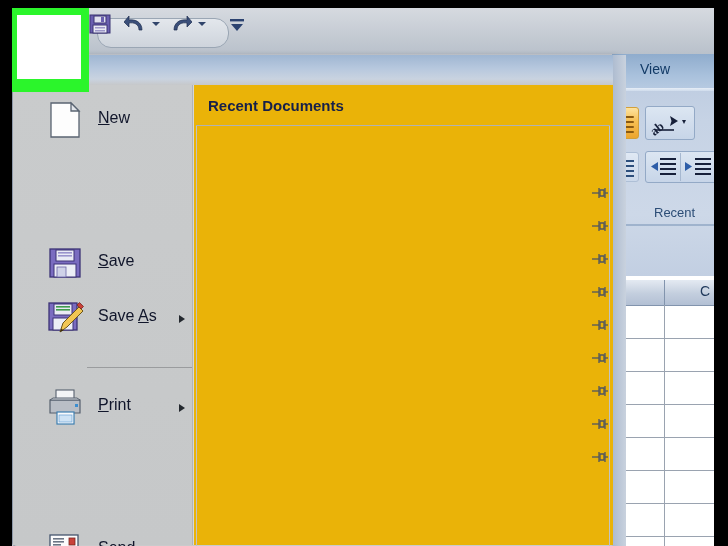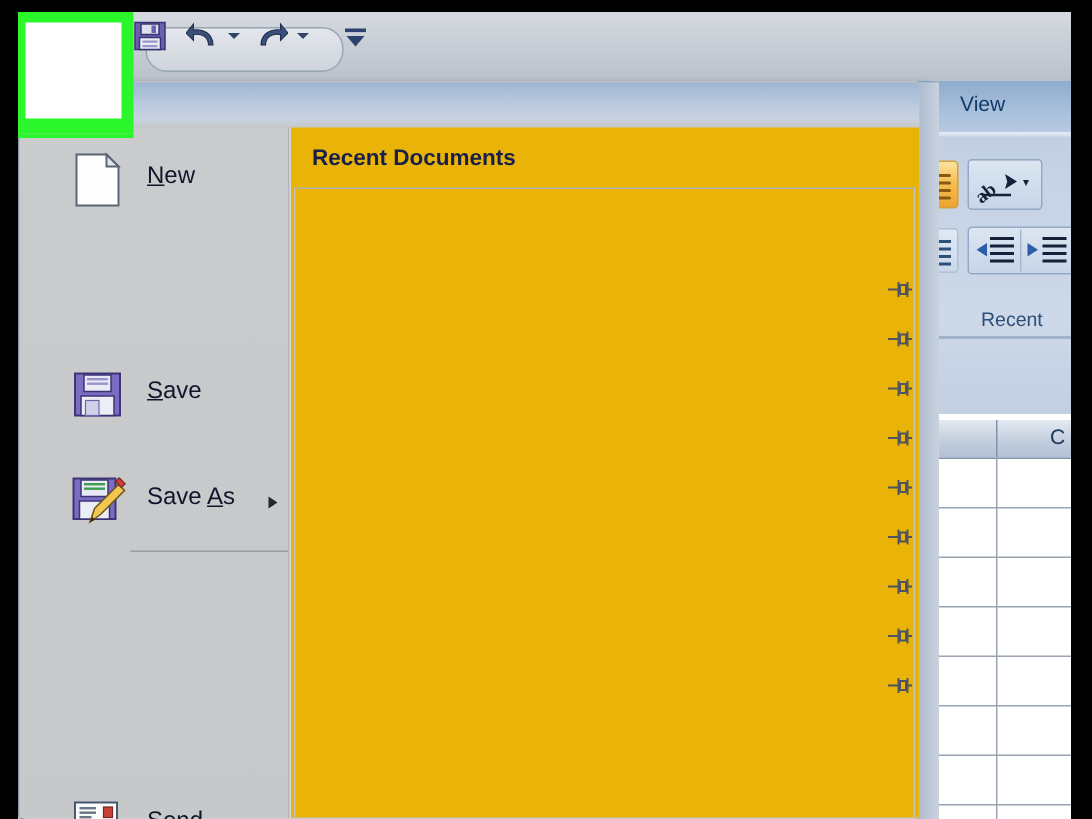--- a/index.html
+++ b/index.html
@@ -257,37 +257,49 @@
         <rect x="4" y="5" width="30" height="28" fill="#7a6cc0" stroke="#3c3376" stroke-width="1.3"></rect>
         <rect x="10" y="6" width="18" height="11" fill="#e9eaf5" stroke="#3c3376" stroke-width="1"></rect>
         <rect x="12" y="8" width="14" height="1.6" fill="#9a93cc"></rect>
         <rect x="12" y="11" width="14" height="1.6" fill="#9a93cc"></rect>
         <rect x="8" y="20" width="22" height="13" fill="#eceef6" stroke="#3c3376" stroke-width="1"></rect>
         <rect x="11" y="23" width="9" height="10" fill="#cfd2e8" stroke="#6d66a8" stroke-width=".8"></rect>
       </svg>
       <div class="mi-label"><u>S</u>ave</div>
     </div>
 
-    <div class="mi" style="top:252px;">
+    <div class="mi" style="top:236px;">
       <svg class="mi-icon" viewBox="0 0 38 38">
         <rect x="3" y="4" width="28" height="27" fill="#7a6cc0" stroke="#3c3376" stroke-width="1.3"></rect>
         <rect x="8" y="5" width="18" height="11" fill="#e9eaf5" stroke="#3c3376" stroke-width="1"></rect>
         <rect x="10" y="7" width="14" height="1.6" fill="#3f9b4d"></rect>
         <rect x="10" y="10" width="14" height="1.6" fill="#3f9b4d"></rect>
         <rect x="7" y="19" width="20" height="12" fill="#eceef6" stroke="#3c3376" stroke-width="1"></rect>
         <path d="M14 33 L17 24 L33 8 L37 12 L21 28 Z" fill="#f2c653" stroke="#6d5518" stroke-width="1"></path>
         <path d="M14 33 L17.5 31.5 L15.5 29.5 Z" fill="#3a2c10"></path>
         <path d="M31 6 L35 10 L37.5 7.5 L33.5 3.5 Z" fill="#c9413a" stroke="#7a241f" stroke-width=".8"></path>
       </svg>
       <div class="mi-label">Save <u>A</u>s</div>
       <div class="mi-arrow"></div>
     </div>
 
     <div class="mi-sep"></div>
 
+    <div class="mi" style="top:325px;">
+      <svg class="mi-icon" viewBox="0 0 38 38">
+        <rect x="10" y="2" width="18" height="10" fill="#f3f4f6" stroke="#56606e" stroke-width="1.1"></rect>
+        <path d="M4 12 H34 V25 H4 Z" fill="#b9bec6" stroke="#56606e" stroke-width="1.2"></path>
+        <path d="M4 12 H34 L31 10 H7 Z" fill="#d7dbe1" stroke="#56606e" stroke-width="1"></path>
+        <rect x="29" y="16" width="3" height="3" fill="#3c8ed0"></rect>
+        <rect x="11" y="24" width="17" height="12" fill="#fafbfc" stroke="#3c7fb1" stroke-width="1.2"></rect>
+        <rect x="13" y="27" width="13" height="7" fill="#cfe3f5" stroke="#6ba3d6" stroke-width=".7"></rect>
+      </svg>
+      <div class="mi-label"><u>P</u>rint</div>
+      <div class="mi-arrow"></div>
+    </div>
 
 
     <div class="mi" style="top:468px;">
       <svg class="mi-icon" viewBox="0 0 38 38">
         <rect x="4" y="4" width="28" height="20" fill="#fbfbfc" stroke="#45556e" stroke-width="1.3"></rect>
         <rect x="7" y="7" width="11" height="1.6" fill="#6b7585"></rect>
         <rect x="7" y="10" width="11" height="1.6" fill="#6b7585"></rect>
         <rect x="7" y="13" width="8" height="1.6" fill="#6b7585"></rect>
         <rect x="23" y="7" width="6" height="7" fill="#c9413a" stroke="#7a241f" stroke-width=".8"></rect>
         <path d="M4 20 L20 20 L34 30 L4 30 Z" fill="#2c3340"></path>

